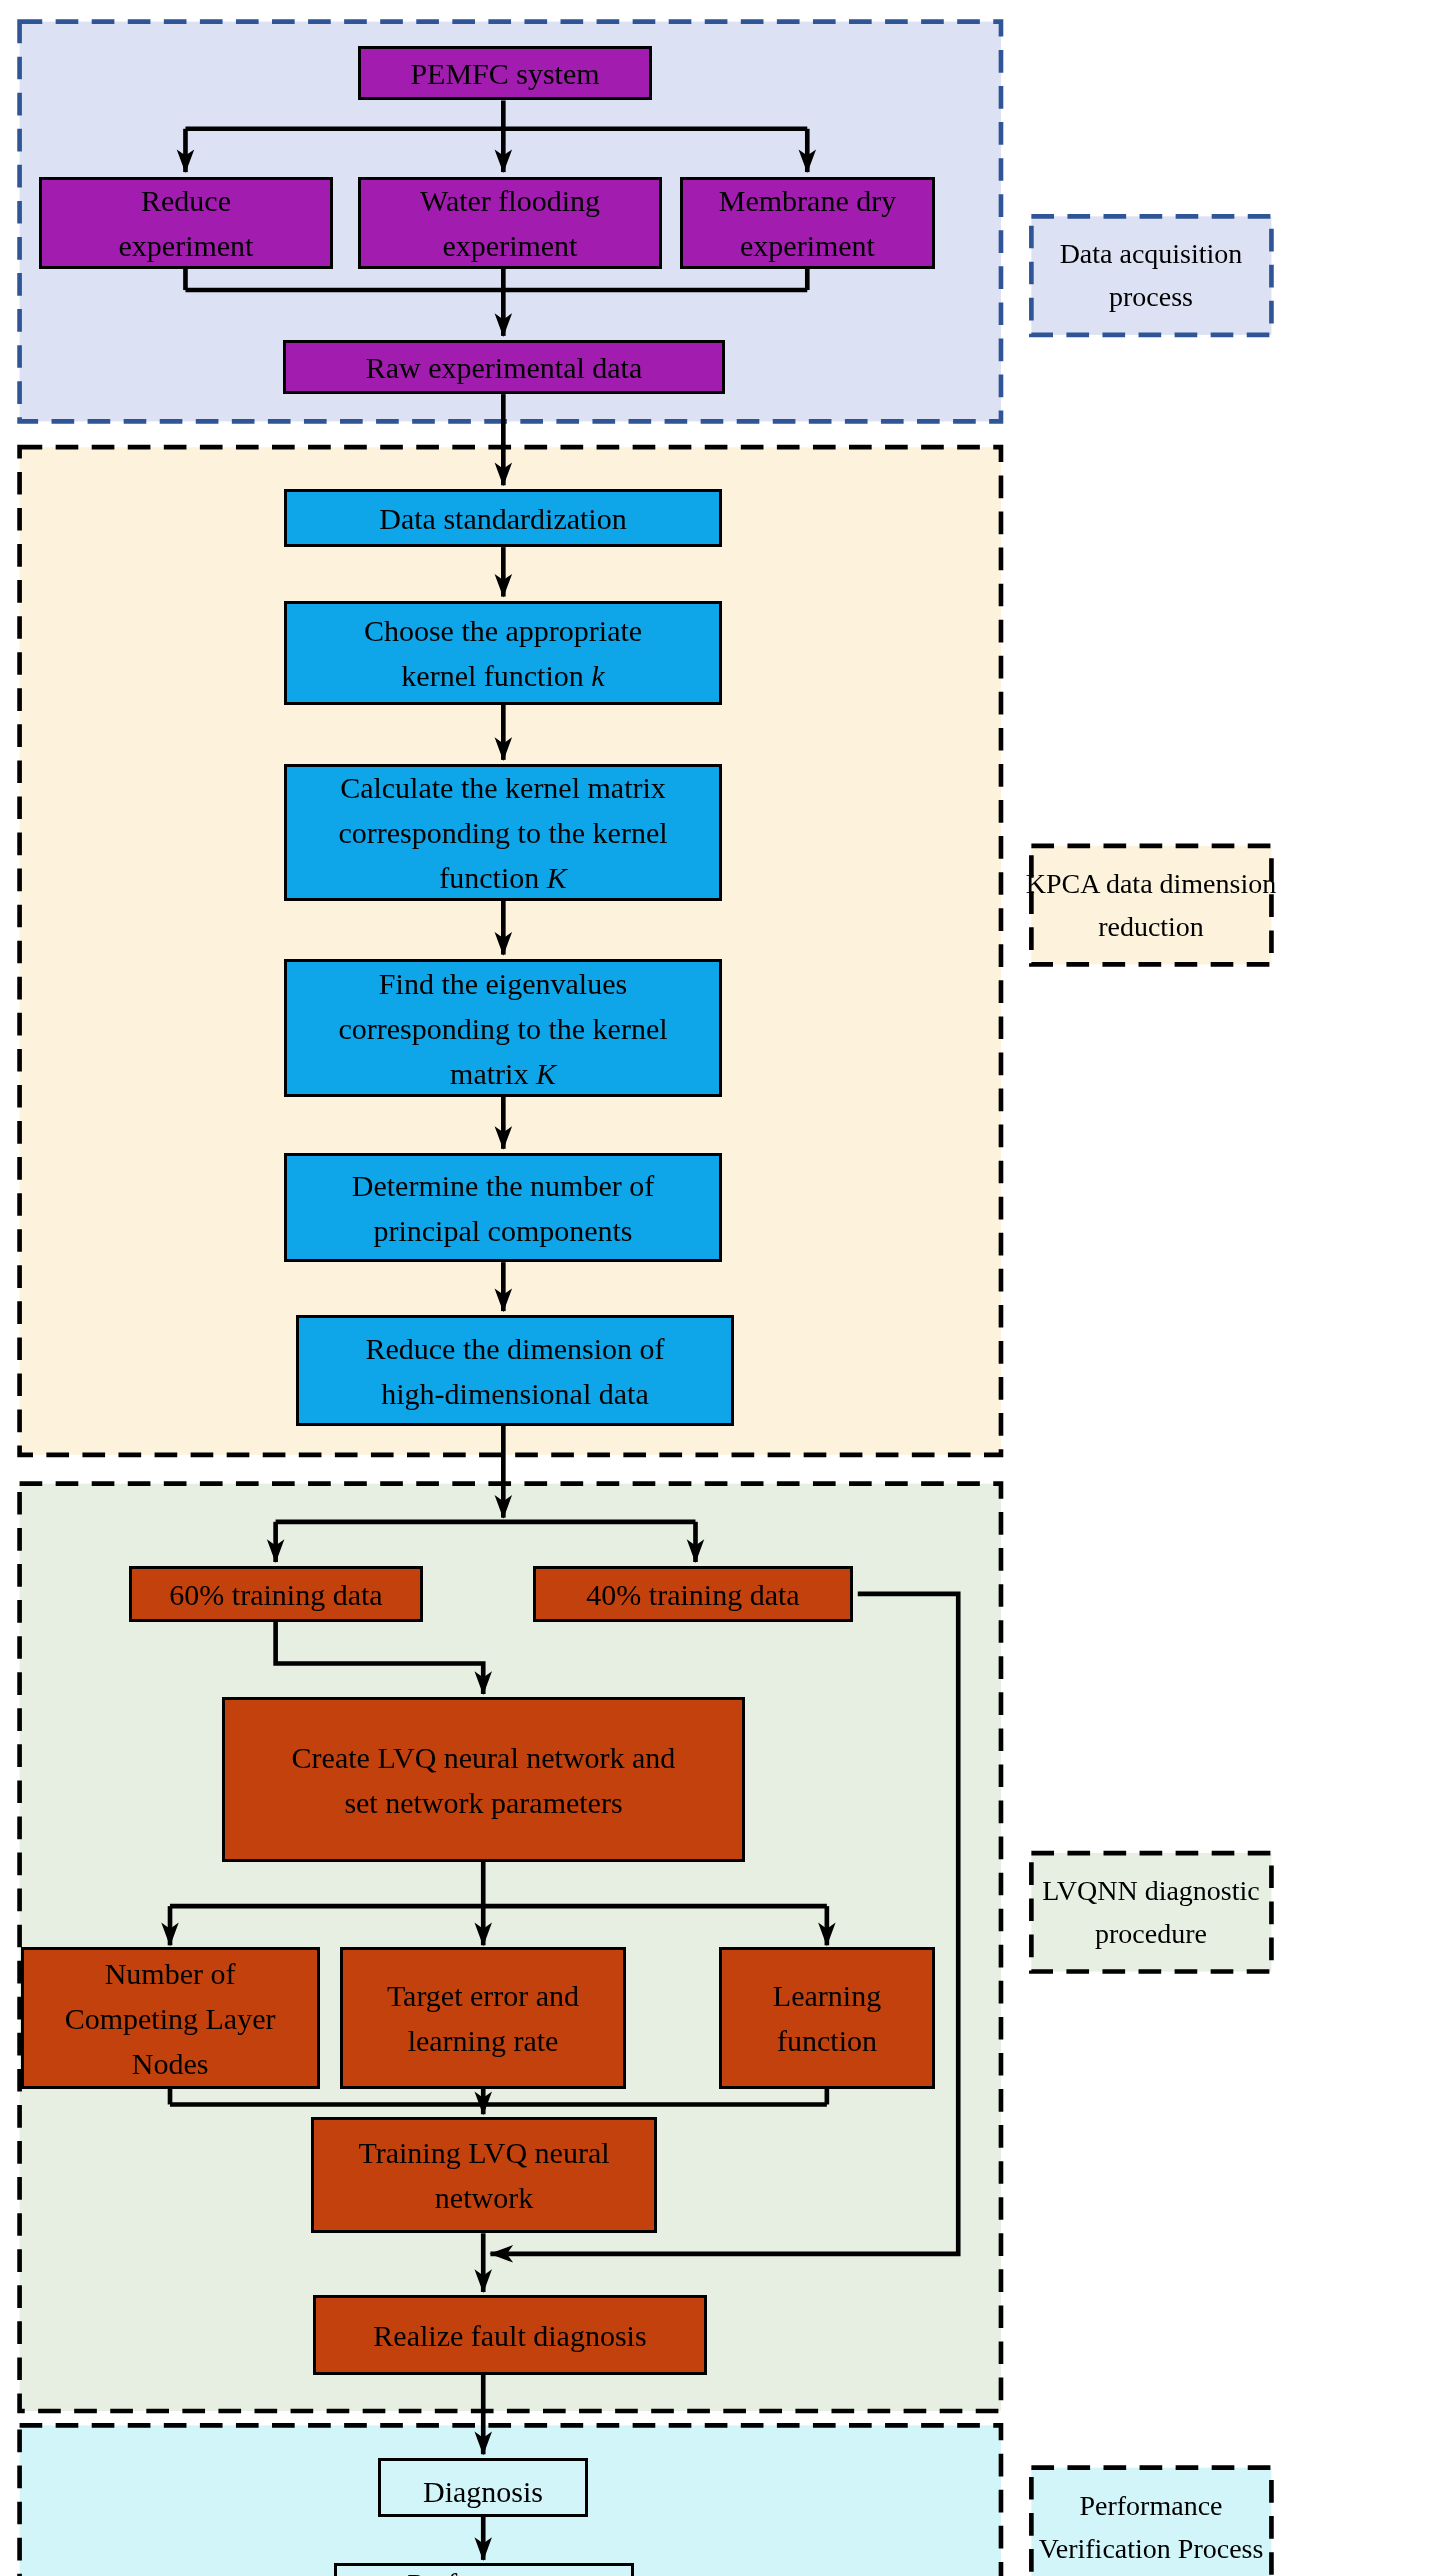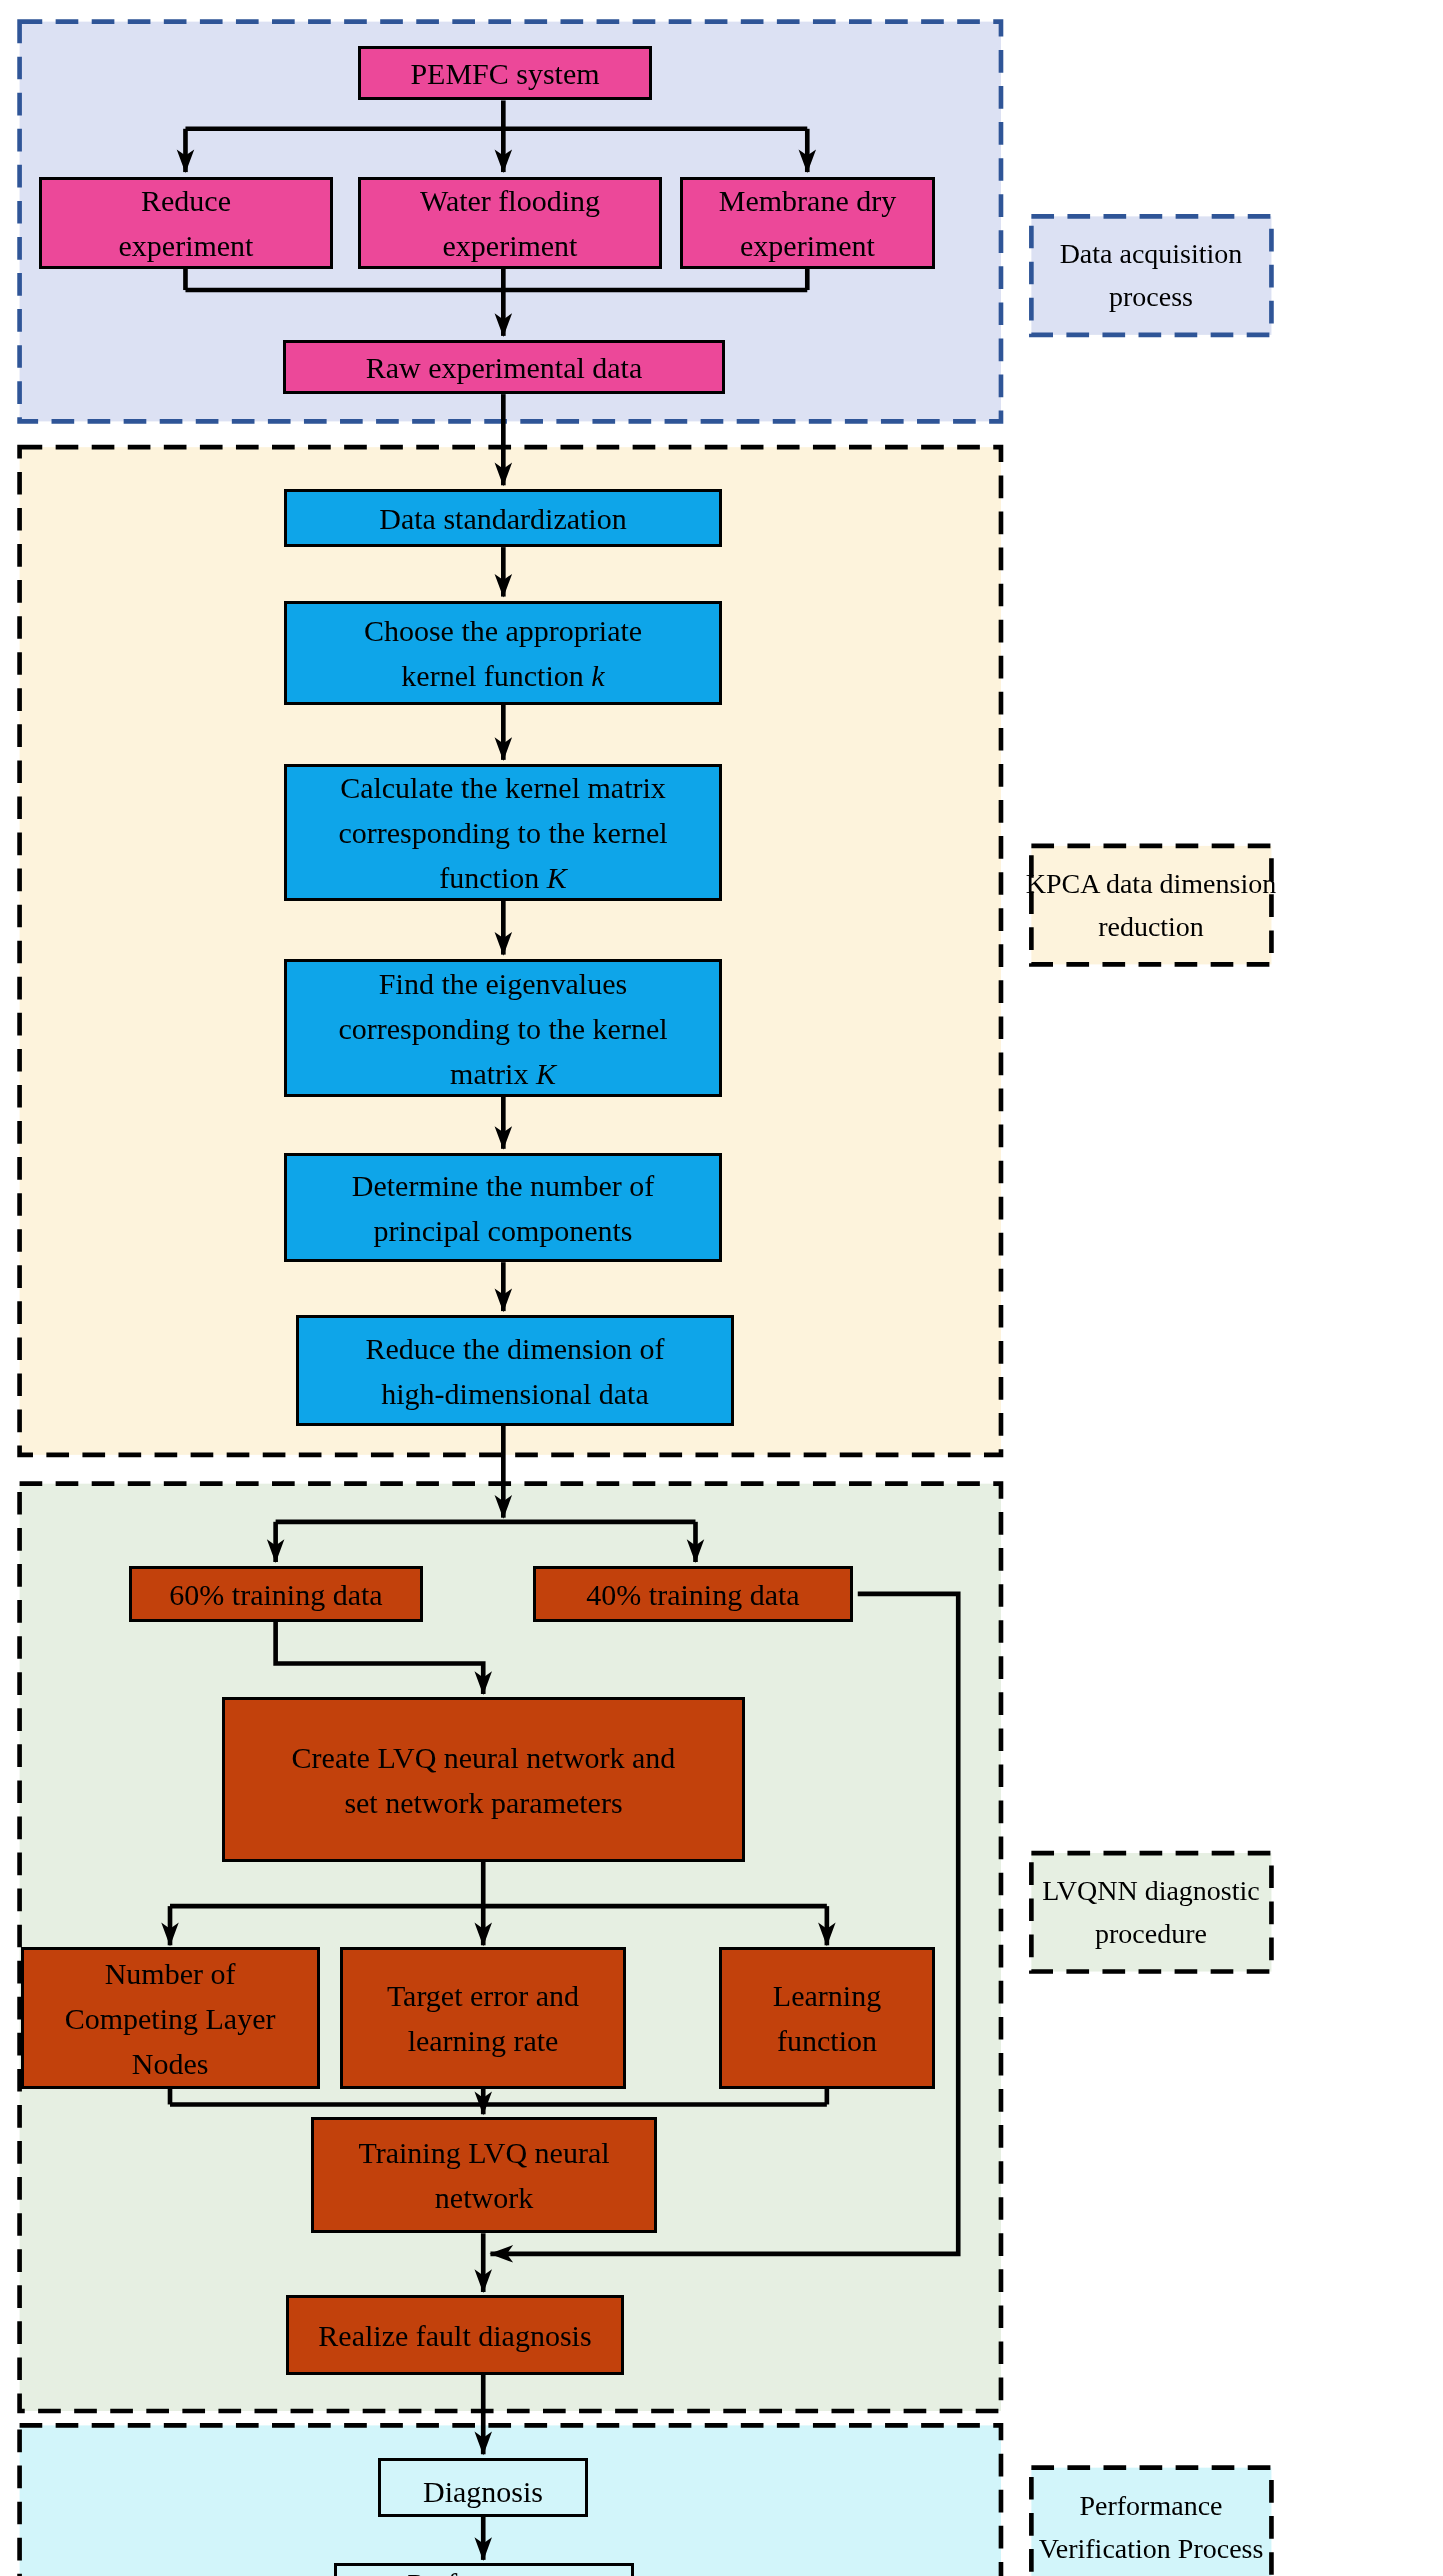--- a/index.html
+++ b/index.html
@@ -33,21 +33,21 @@
     background:transparent;
     z-index:2;
   }
   .bt{
     white-space:pre;
     font-size:30px;
     line-height:1.5;
   }
   .slabel .bt{font-size:28px;line-height:1.55;}
   .mvar{font-style:italic;}
-  .s-blue{background:#ec4899;align-items:center;}
+  .s-blue{background:#a21caf;align-items:center;}
   .s-cream{background:#0ea5e9;}
   .s-green{background:#c2410c;}
   .s-cyan{background:#D2F5FA;align-items:flex-end;}
 </style>
 </head>
 <body>
 
 <div id="canvas">
 
   <svg class="layer" width="1443" height="2683" viewBox="0 0 2801 5208">
@@ -175,21 +175,21 @@
 learning rate</span>
   </div>
   <div class="node s-green" style="left:719px;top:1947px;width:216px;height:142px">
     <span class="bt">Learning
 function</span>
   </div>
   <div class="node s-green" style="left:311px;top:2117px;width:346px;height:116px">
     <span class="bt">Training LVQ neural
 network</span>
   </div>
-  <div class="node s-green" style="left:286px;top:2295px;width:338px;height:80px">
+  <div class="node s-green" style="left:313px;top:2295px;width:394px;height:80px">
     <span class="bt">Realize fault diagnosis</span>
   </div>
 
   <div class="node s-cyan" style="left:378px;top:2458px;width:210px;height:59px">
     <span class="bt">Diagnosis</span>
   </div>
   <div class="node s-cyan" style="left:334px;top:2563px;width:300px;height:91px">
     <span class="bt">Performance
 evaluation</span>
   </div>

